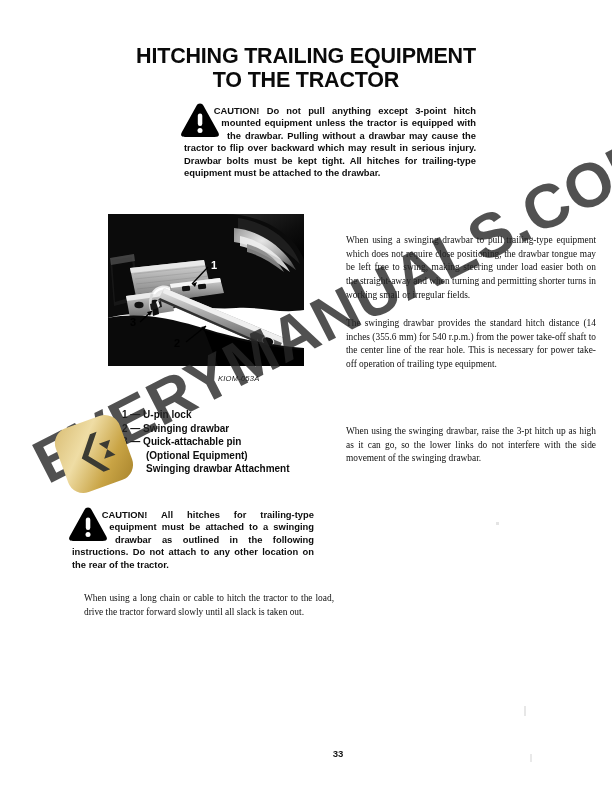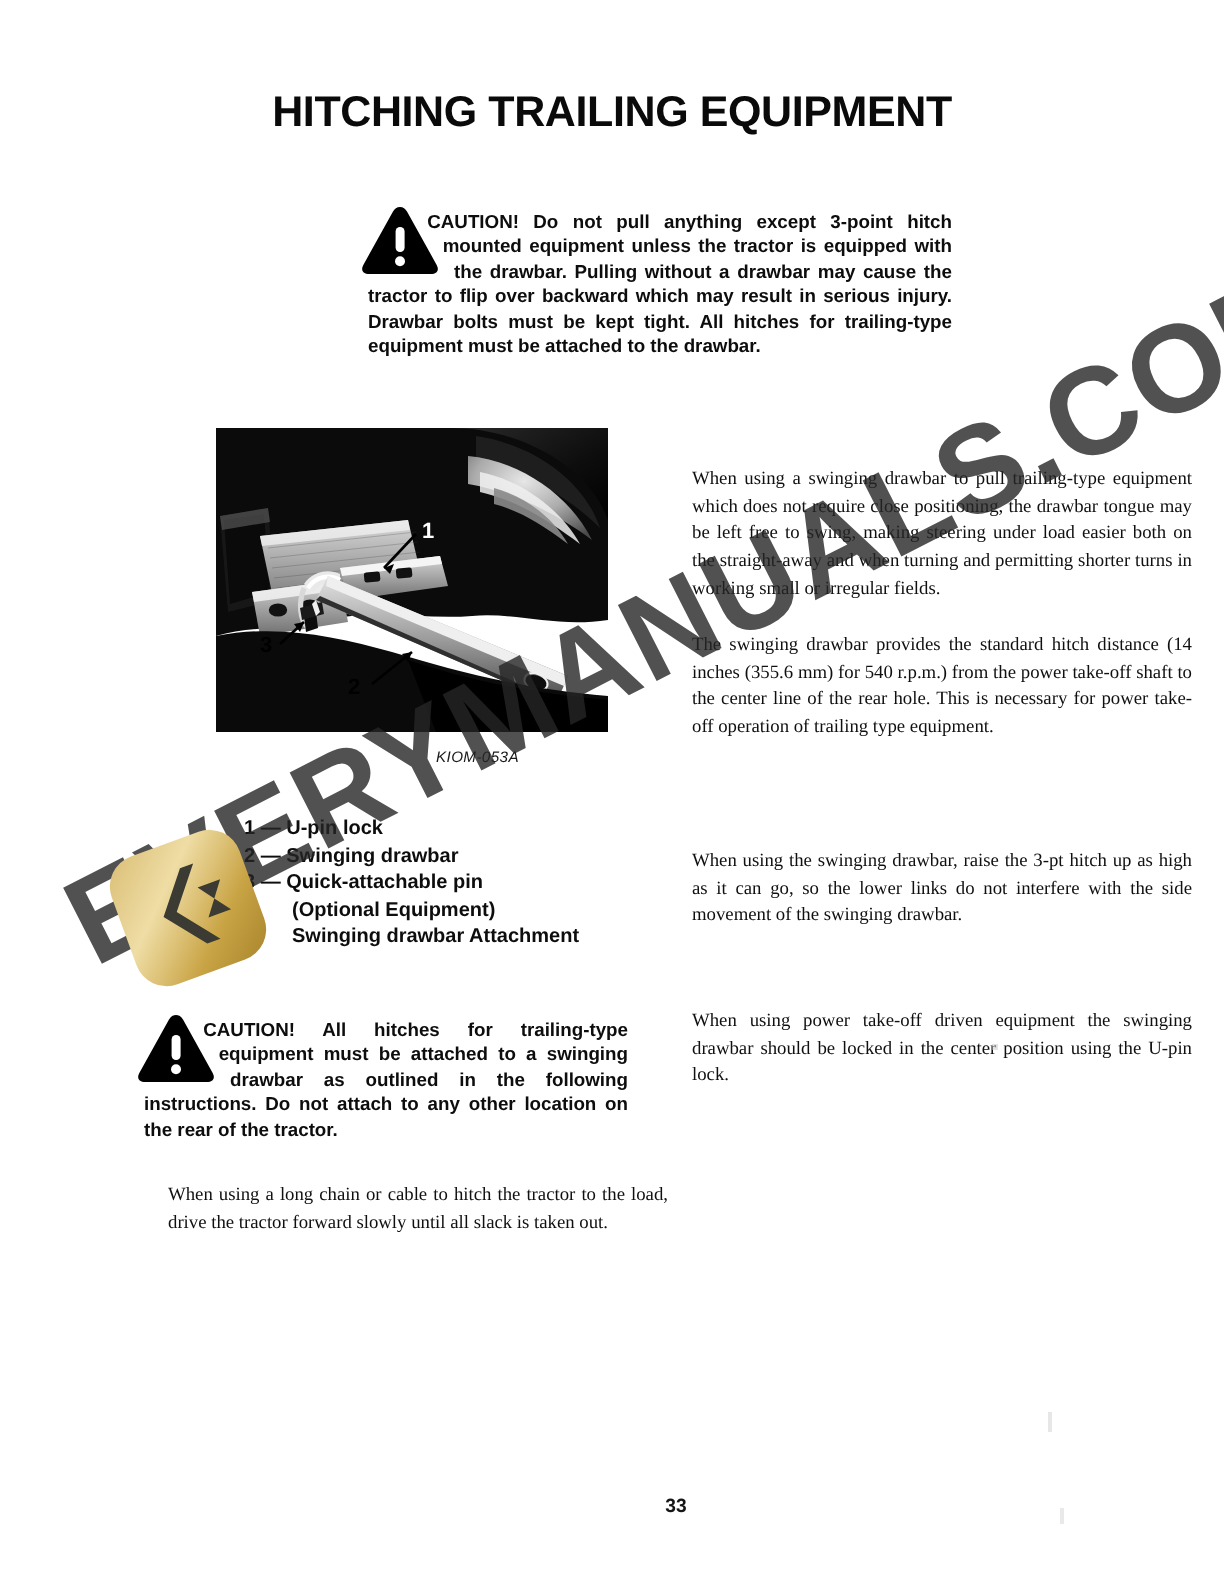--- a/index.html
+++ b/index.html
@@ -176,20 +176,21 @@
     background: #c9c9c9;
   }
 </style>
 </head>
 <body>
 
 <div class="page">
 
   <div class="title">
     <span class="ln">HITCHING TRAILING EQUIPMENT</span>
+    <span class="ln">TO THE TRACTOR</span>
   </div>
 
   <div class="caution" id="caution-top">
     <span class="tri">
       <svg viewBox="0 0 40 36" xmlns="http://www.w3.org/2000/svg">
         <path d="M20 1.5 C21.6 1.5 22.7 2.4 23.5 3.8 L38.2 30.2 C39.1 31.8 39.2 33.2 38.3 34.1 C37.6 34.8 36.5 35 35 35 L5 35 C3.5 35 2.4 34.8 1.7 34.1 C0.8 33.2 0.9 31.8 1.8 30.2 L16.5 3.8 C17.3 2.4 18.4 1.5 20 1.5 Z" fill="#000000"></path>
         <rect x="17.8" y="11.5" width="4.5" height="12.5" rx="2.2" fill="#ffffff"></rect>
         <circle cx="20" cy="28.6" r="2.5" fill="#ffffff"></circle>
       </svg>
     </span>
@@ -314,21 +315,20 @@
     </span>
     <p>CAUTION! All hitches for trailing-type equipment must be attached to a swinging drawbar as outlined in the following instructions. Do not attach to any other location on the rear of the tractor.</p>
   </div>
 
   <p class="para col-left" id="p-left-1">When using a long chain or cable to hitch the tractor to the load, drive the tractor forward slowly until all slack is taken out.</p>
 
 
   <p class="para col-right" id="p-right-1">When using a swinging drawbar to pull trailing-type equipment which does not require close positioning, the drawbar tongue may be left free to swing, making steering under load easier both on the straight-away and when turning and permitting shorter turns in working small or irregular fields.</p>
   <p class="para col-right" id="p-right-2">The swinging drawbar provides the standard hitch distance (14 inches (355.6 mm) for 540 r.p.m.) from the power take-off shaft to the center line of the rear hole. This is necessary for power take-off operation of trailing type equipment.</p>
   <p class="para col-right" id="p-right-3">When using the swinging drawbar, raise the 3-pt hitch up as high as it can go, so the lower links do not interfere with the side movement of the swinging drawbar.</p>
-  <p class="para col-right" id="p-right-4">When using power take-off driven equipment the swinging drawbar should be locked in the center position using the U-pin lock.</p>
 
   <div class="folio">33</div>
 
   <div class="wm-layer">
     <div class="wm-text">EVERYMANUALS.COM</div>
     <div class="wm-logo">
       <svg viewBox="0 0 72 72" xmlns="http://www.w3.org/2000/svg">
         <defs>
           <linearGradient id="gLogo" x1="0" y1="0" x2="1" y2="1">
             <stop offset="0" stop-color="#d9bd74"></stop>

